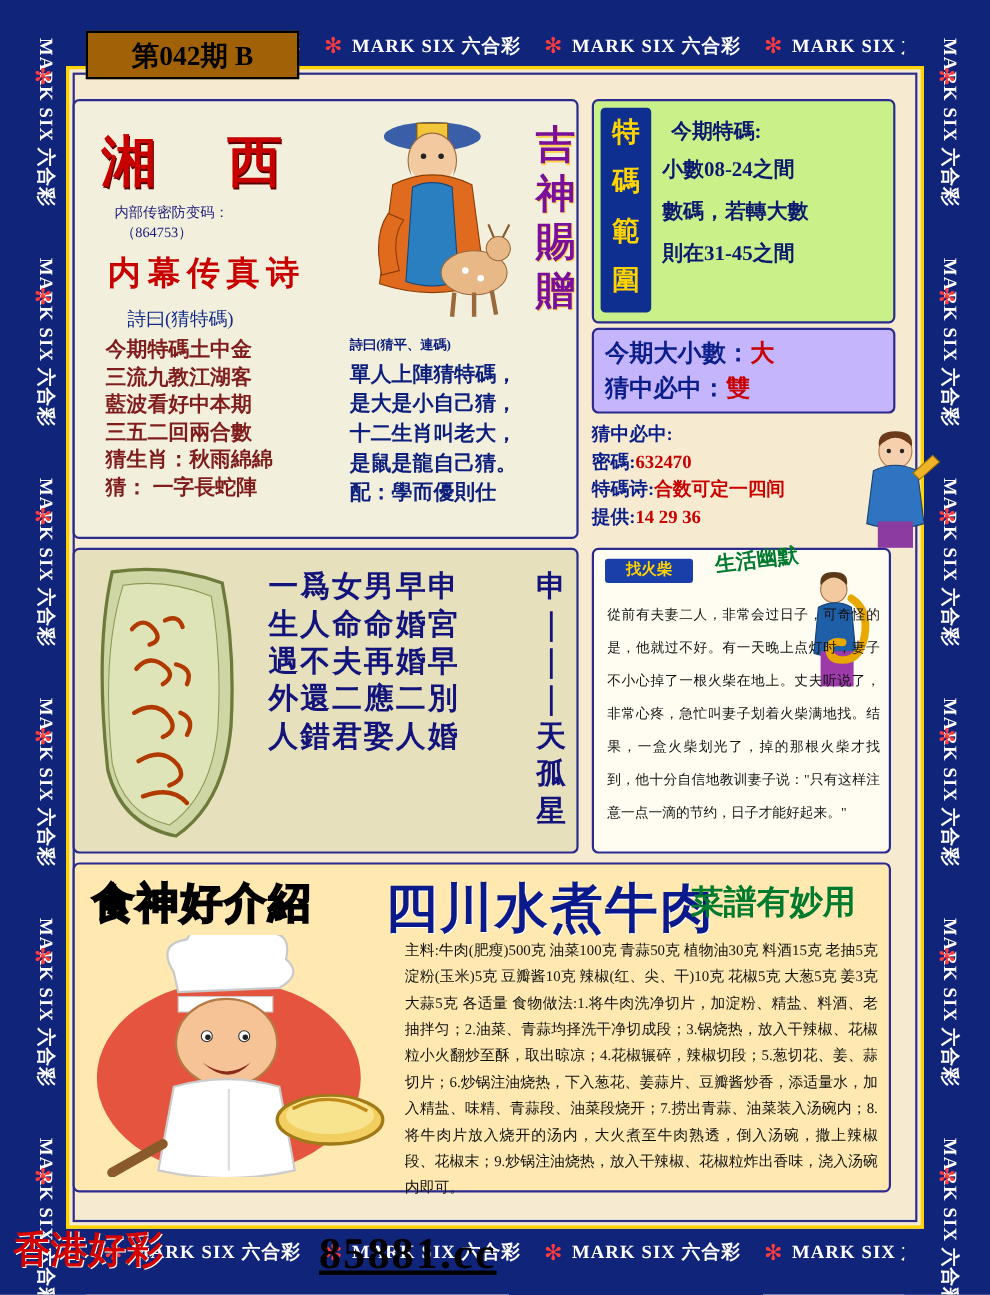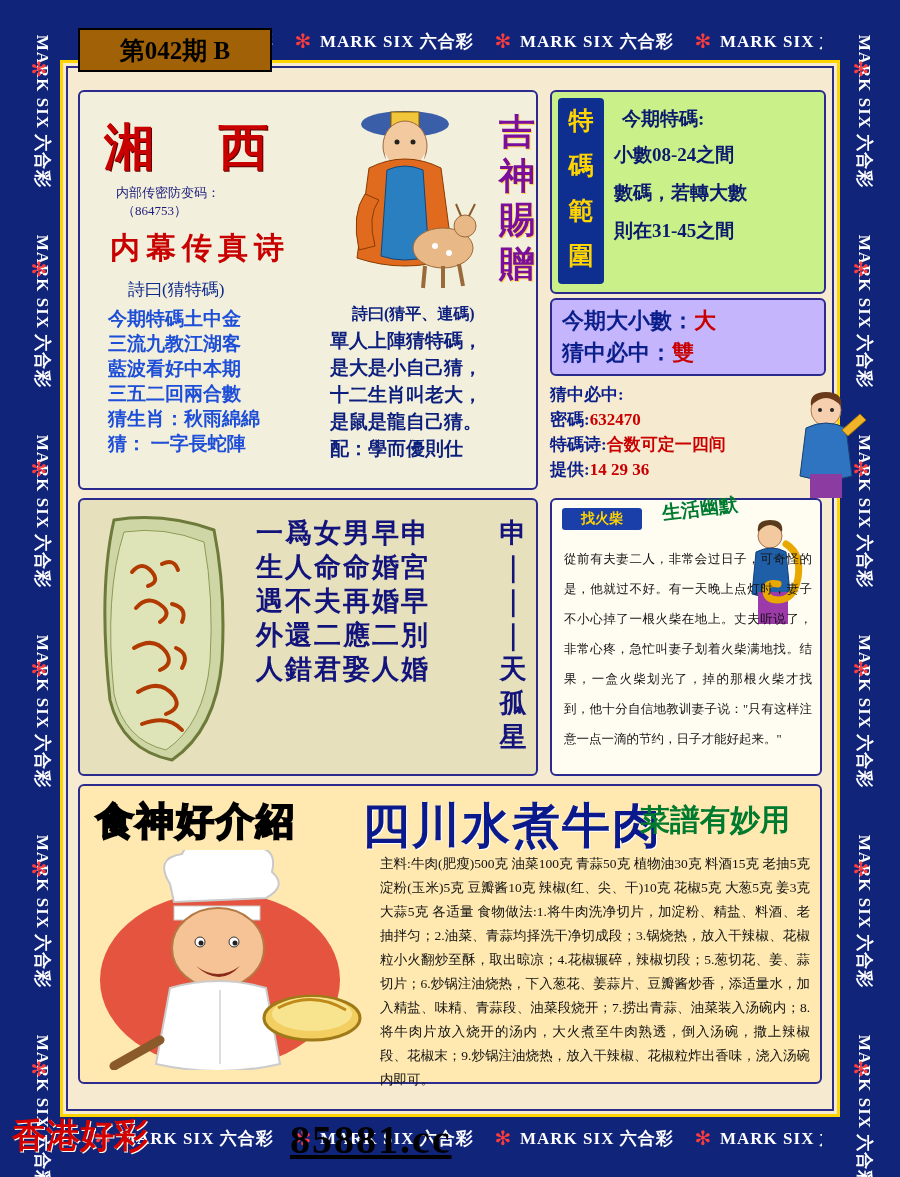--- a/index.html
+++ b/index.html
@@ -58,21 +58,21 @@
     position:absolute;left:78px;top:28px;width:190px;height:40px;
     background:#a16207;border:2px solid #000;
     display:flex;align-items:center;justify-content:center;
     font-family:"Liberation Serif","DejaVu Serif",serif;
     font-size:25px;font-weight:bold;color:#000;
     z-index:40;
   }
 
   
   .content{
-    position:absolute;left:72px;top:86px;width:756px;height:1005px;
+    position:absolute;left:60px;top:86px;width:756px;height:1005px;
   }
 
   
   .panel{
     position:absolute;
     box-sizing:border-box;
   }
   .p-main{
     left:6px;top:4px;width:460px;height:400px;
     background:#f2efdd;
@@ -103,30 +103,30 @@
     letter-spacing:6px;
   }
   .shiyue{
     position:absolute;left:48px;top:186px;
     font-family:"Liberation Serif","DejaVu Serif",serif;
     font-size:17px;color:#102a8a;
   }
   .poem-left{
     position:absolute;left:28px;top:214px;
     font-family:"Liberation Serif","DejaVu Serif",serif;
-    font-size:19px;color:#1d4ed8;line-height:25px;
+    font-size:19px;color:#7f1d1d;line-height:25px;
     font-weight:bold;
   }
   .poem-right{
     position:absolute;left:250px;top:208px;
     font-family:"Liberation Serif","DejaVu Serif",serif;
     font-size:19px;color:#0d1f7d;line-height:27px;
     font-weight:bold;
   }
-  .poem-right .rsmall{font-size:16px;margin-left:22px;}
+  .poem-right .rsmall{font-size:12px;}
 
   
   .god{
     position:absolute;left:245px;top:6px;width:160px;height:210px;
   }
   .jishen{
     position:absolute;left:415px;top:18px;
     font-family:"Liberation Serif","DejaVu Serif",serif;
     font-size:36px;font-weight:bold;color:#7a0f9c;
     line-height:44px;width:44px;text-align:center;

